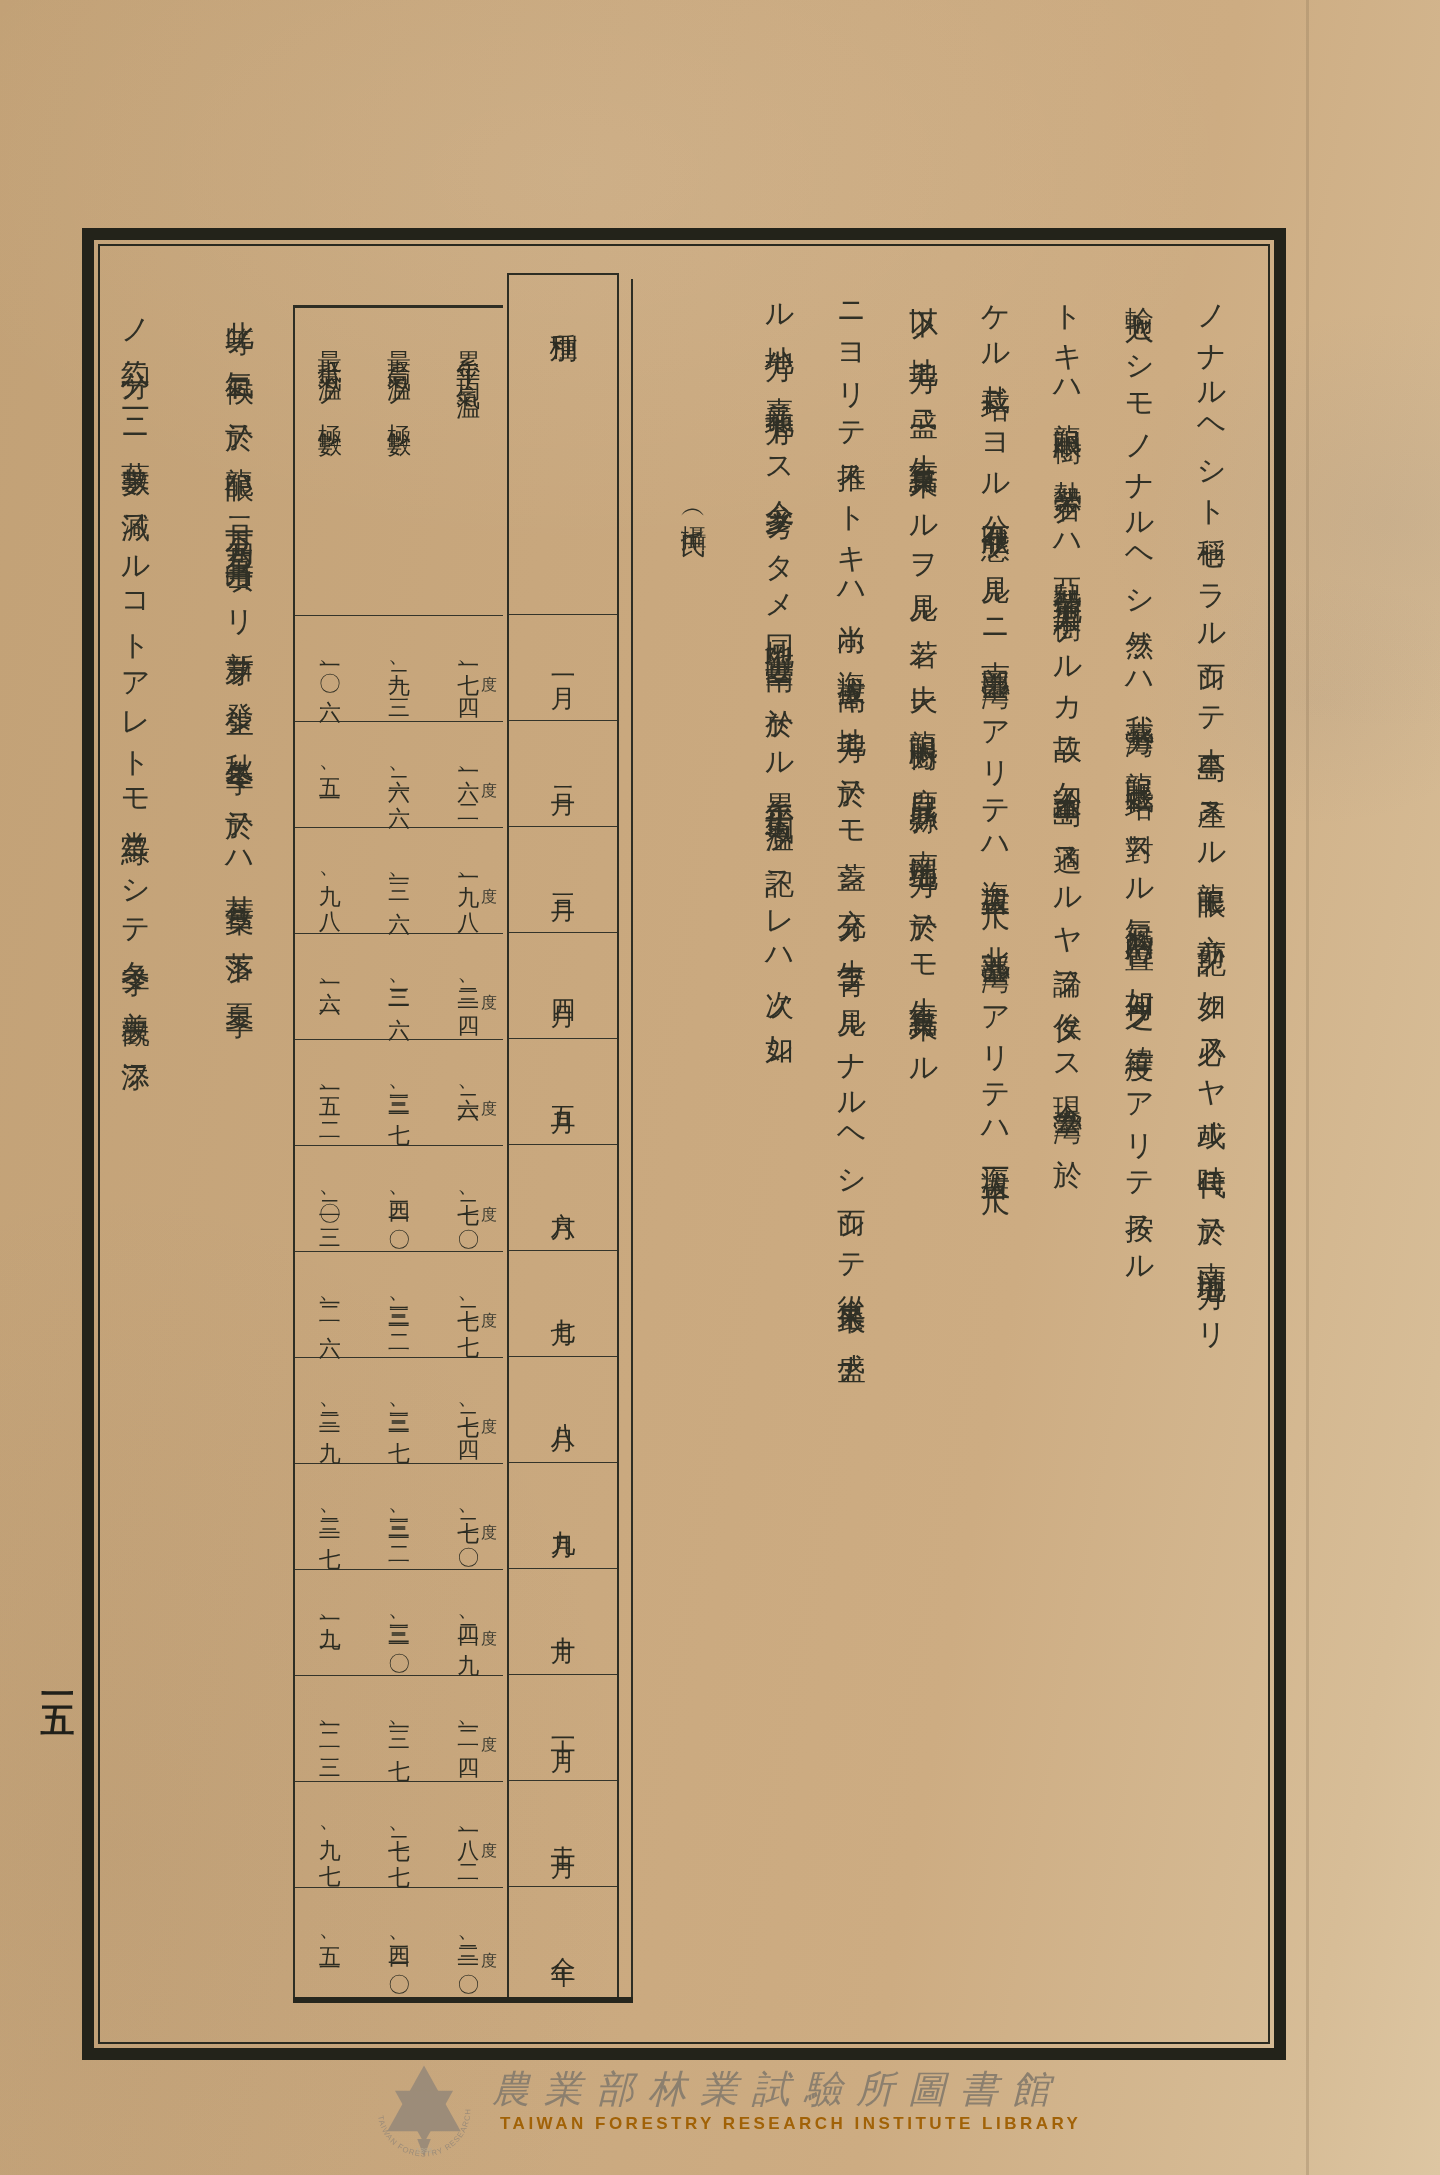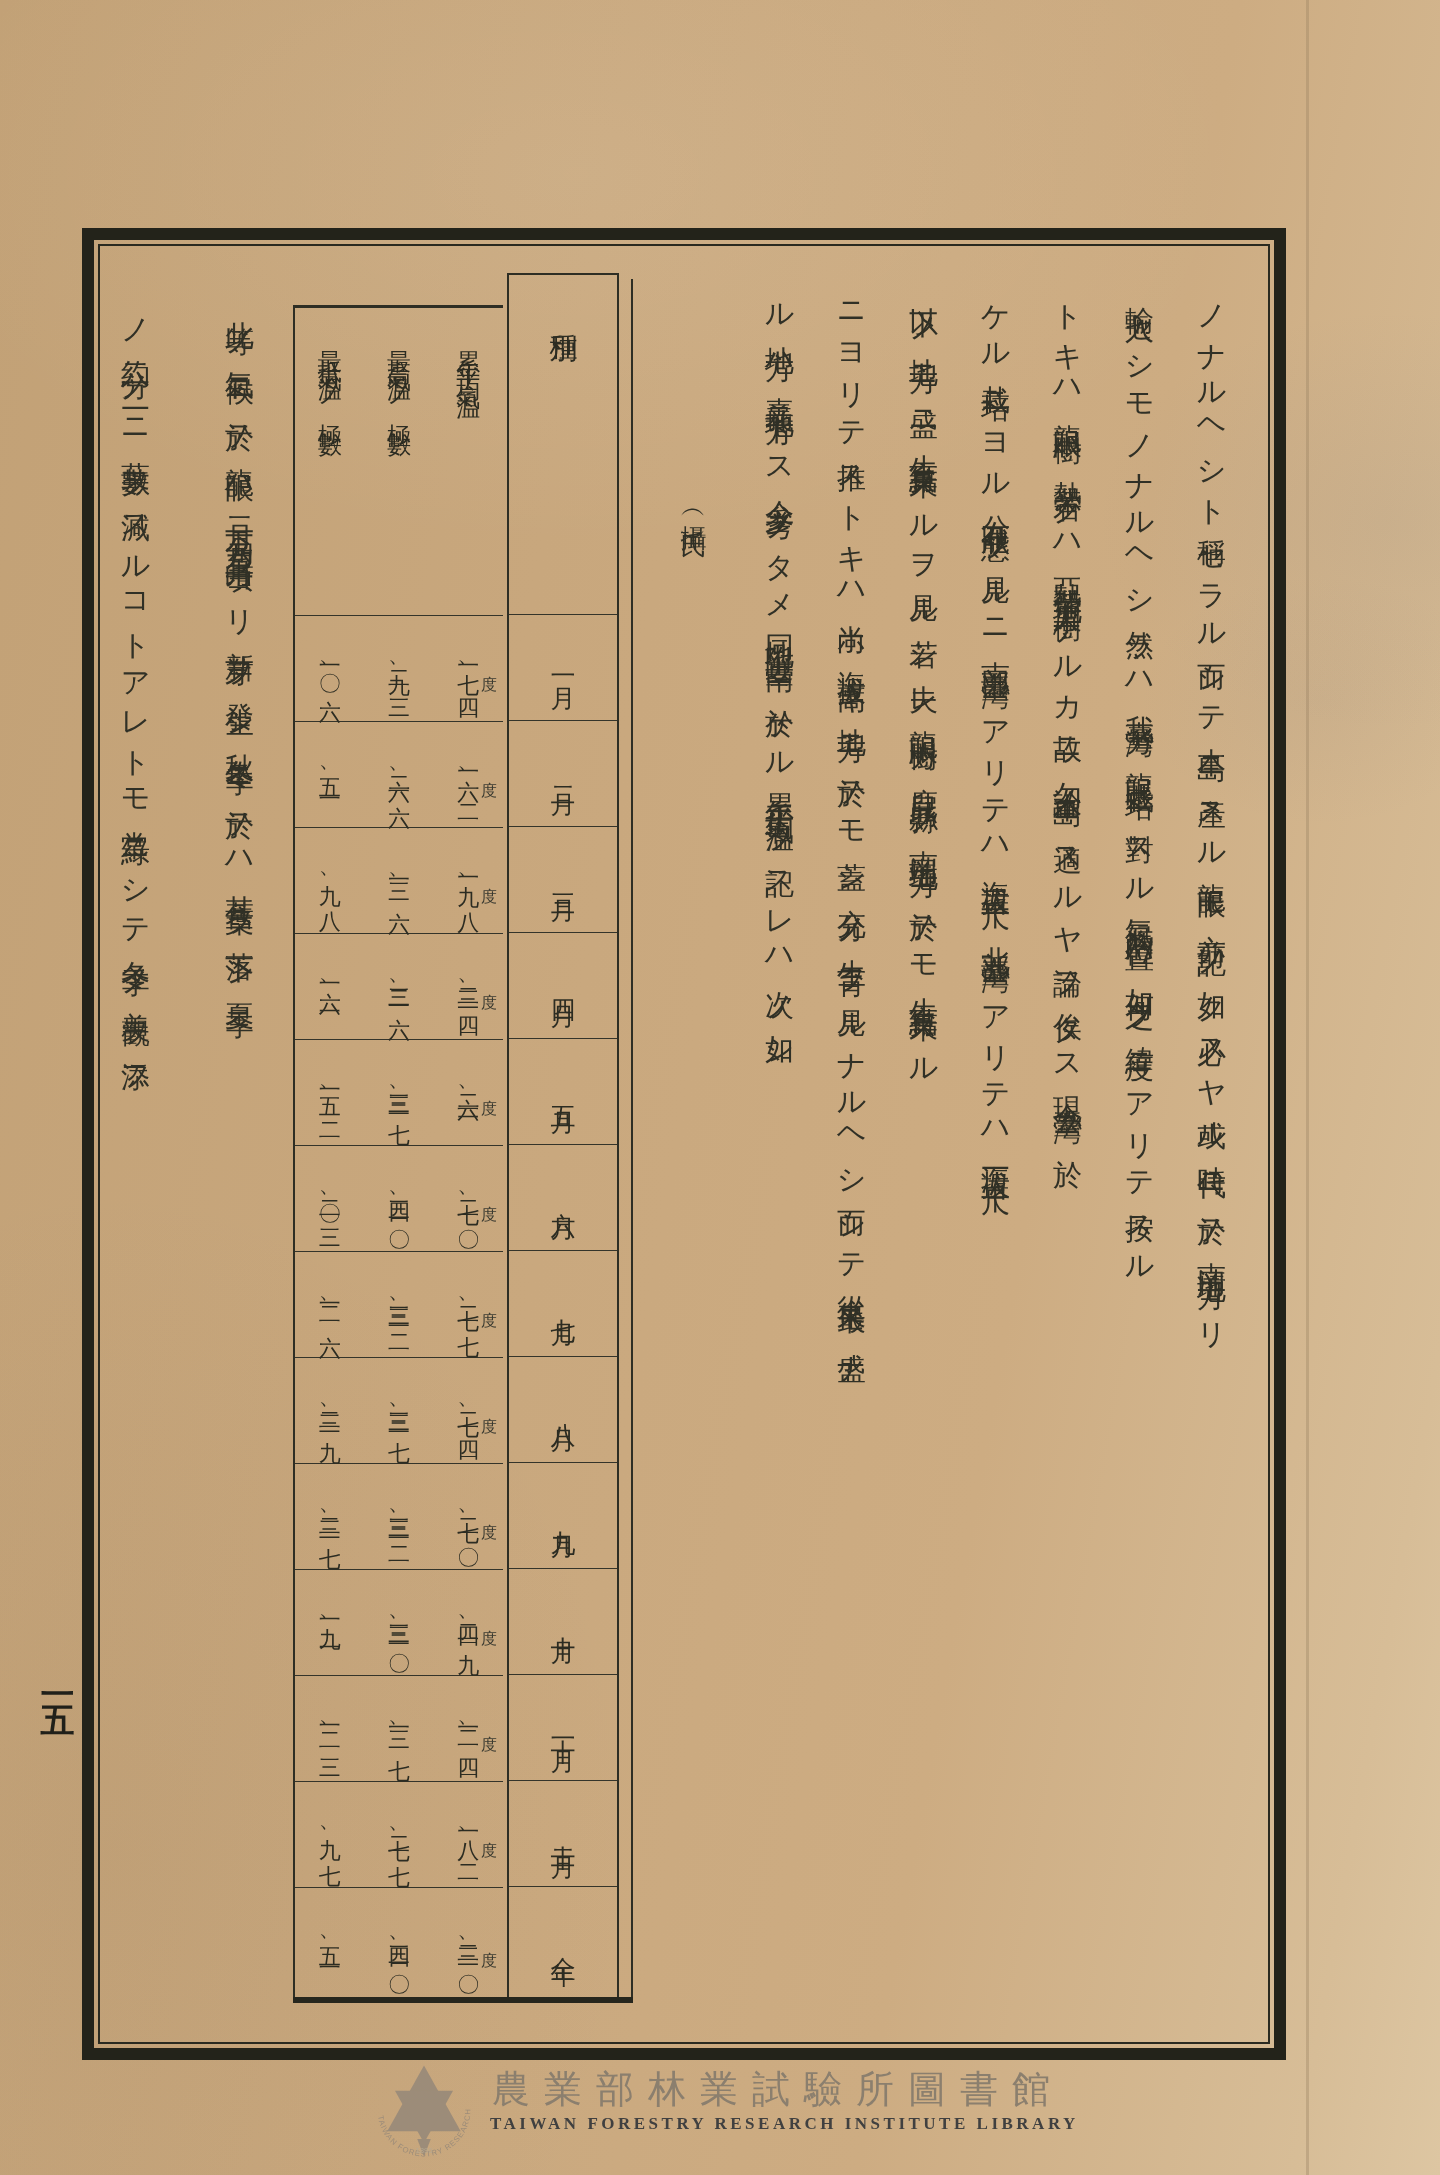--- a/index.html
+++ b/index.html
@@ -56,23 +56,23 @@
   .datarow{height:106px;box-sizing:border-box;border-top:1.5px solid #34342a;
     display:flex;flex-direction:row-reverse;}
   .datarow:last-child{height:113px;}
   .cell{width:70px;position:relative;display:flex;align-items:center;justify-content:center;}
   .cell .num{writing-mode:vertical-rl;text-orientation:upright;line-height:1;
     font-size:22px;letter-spacing:2px;}
   .cell .deg{position:absolute;right:6px;top:56%;font-size:16px;color:#3a3a30;}
 
   
   .footer-zh{position:absolute;left:492px;top:2064px;font-size:38px;letter-spacing:14px;
-    color:#8b7f6e;font-family:"Liberation Sans","DejaVu Sans",sans-serif;}
-  .footer-en{position:absolute;left:490px;top:2114px;font-size:17px;letter-spacing:3.5px;
-    color:#404040;font-family:Liberation Serif, serif;font-weight:bold;}
+    color:#8b7f6e;font-family:"Liberation Sans","DejaVu Sans",sans-serif;font-style:italic;}
+  .footer-en{position:absolute;left:500px;top:2114px;font-size:17px;letter-spacing:3.5px;
+    color:#a16207;font-family:Liberation Sans, sans-serif;font-weight:bold;}
   .logo{position:absolute;left:366px;top:2054px;width:116px;height:116px;}
 </style>
 </head>
 <body>
 
 <div class="paper-wash"></div>
 <div class="page-edge"></div>
 
 <div class="frame">
   <div class="frame-inner"></div>

